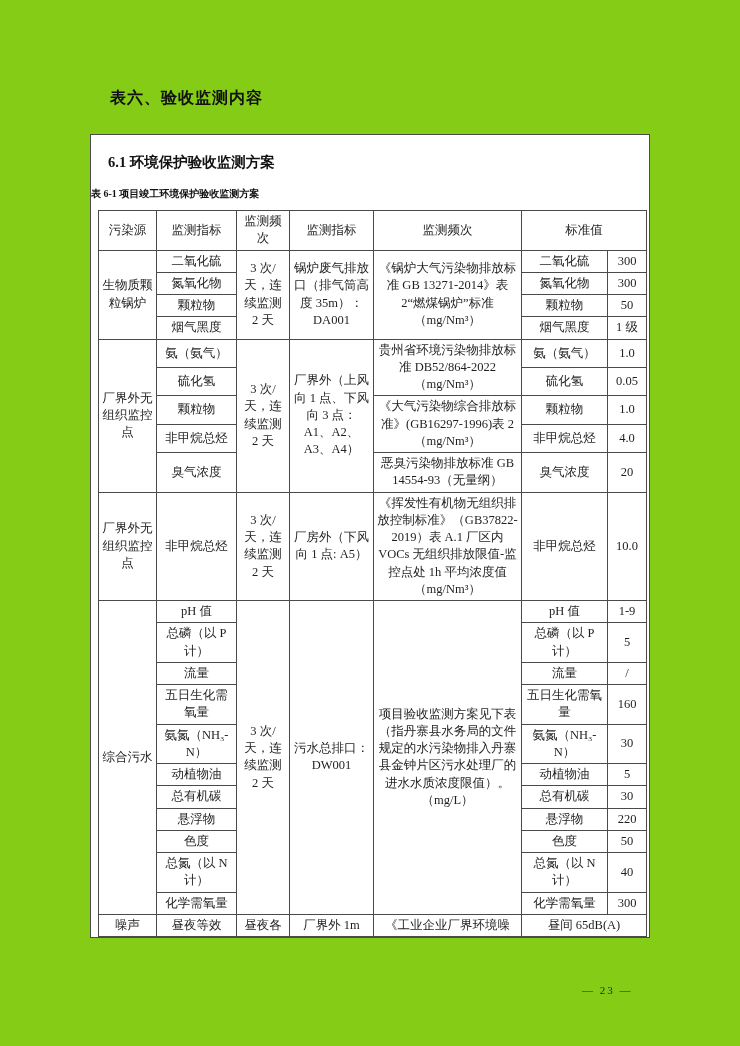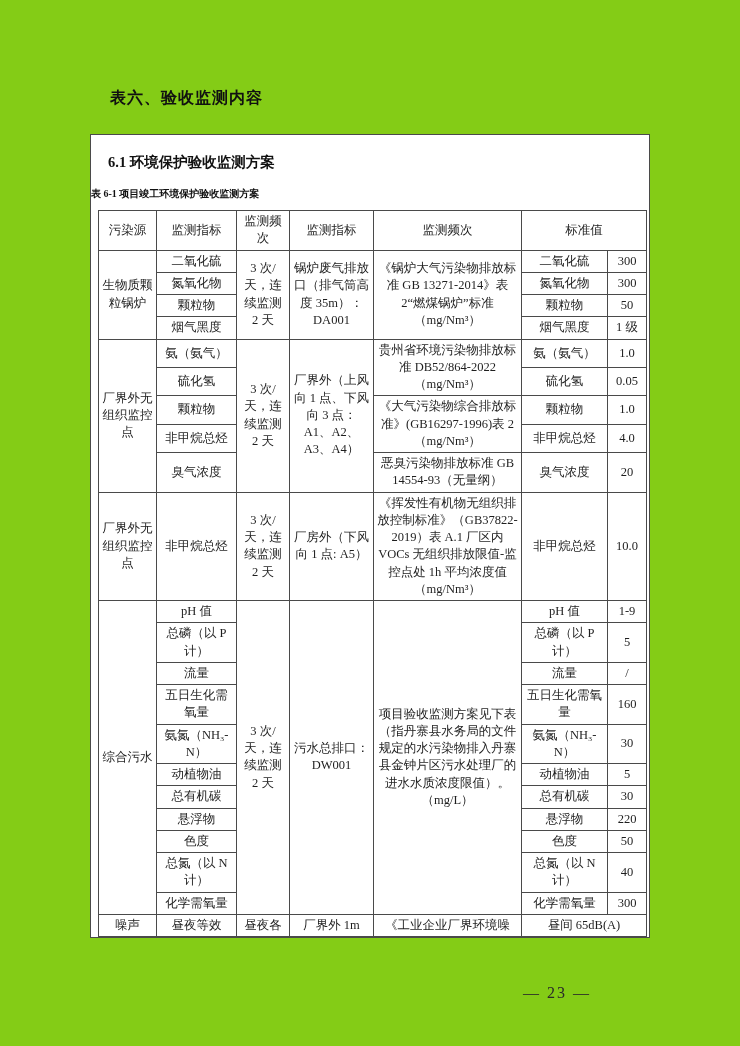--- a/index.html
+++ b/index.html
@@ -73,23 +73,23 @@
   col.c-ind      { width: 80px; }
   col.c-freq     { width: 53px; }
   col.c-point    { width: 84px; }
   col.c-std      { width: 148px; }
   col.c-lname    { width: 86px; }
   col.c-lval     { width: 39px; }
   td.source-cell { padding: 2px 8px; margin-left: 35px; }
   td.std-cell    { padding: 2px 4px; }
   .page-number {
     position: absolute;
-    left: 523px;
+    left: 582px;
     top: 984px;
-    font-size: 16px;
+    font-size: 11px;
     letter-spacing: 2px;
     color: #2a2a2a;
     white-space: nowrap;
   }
 </style>
 </head>
 <body>
 
 <div class="page">
 

